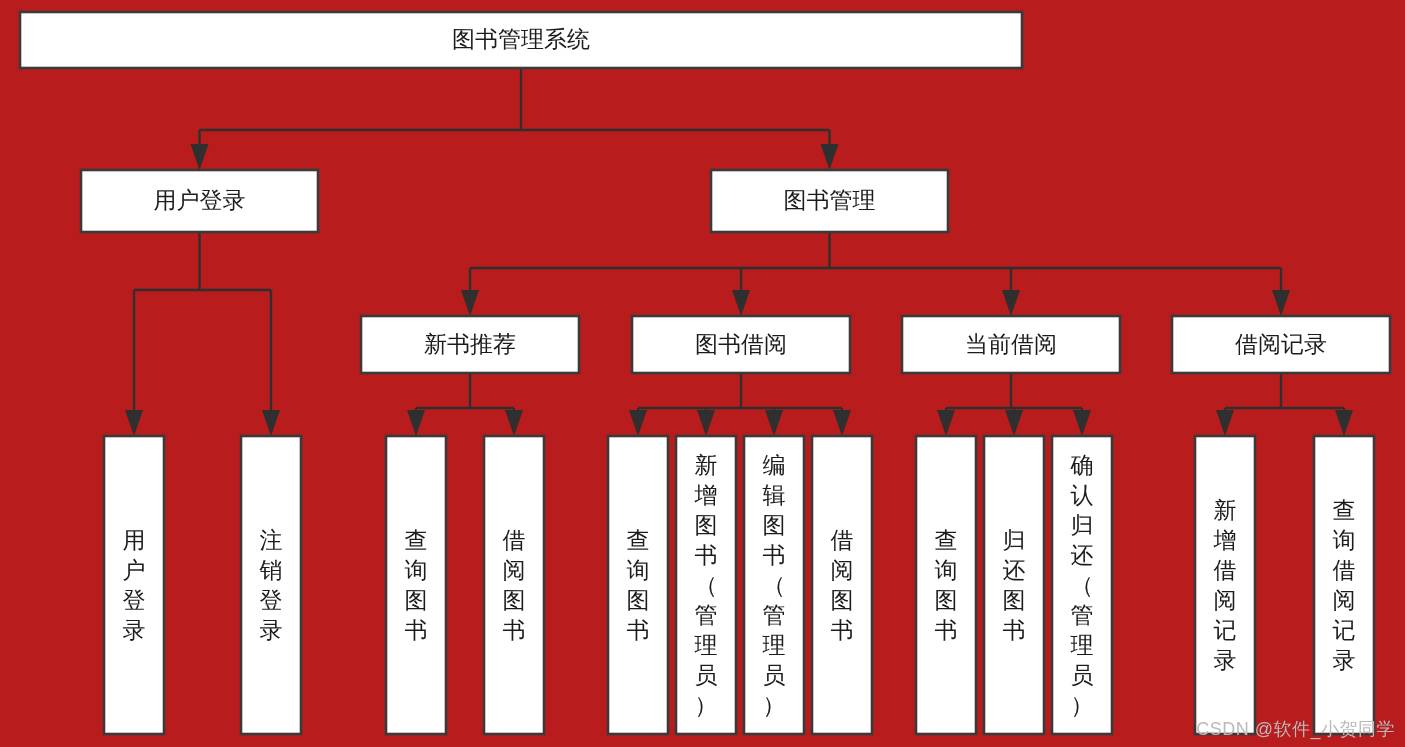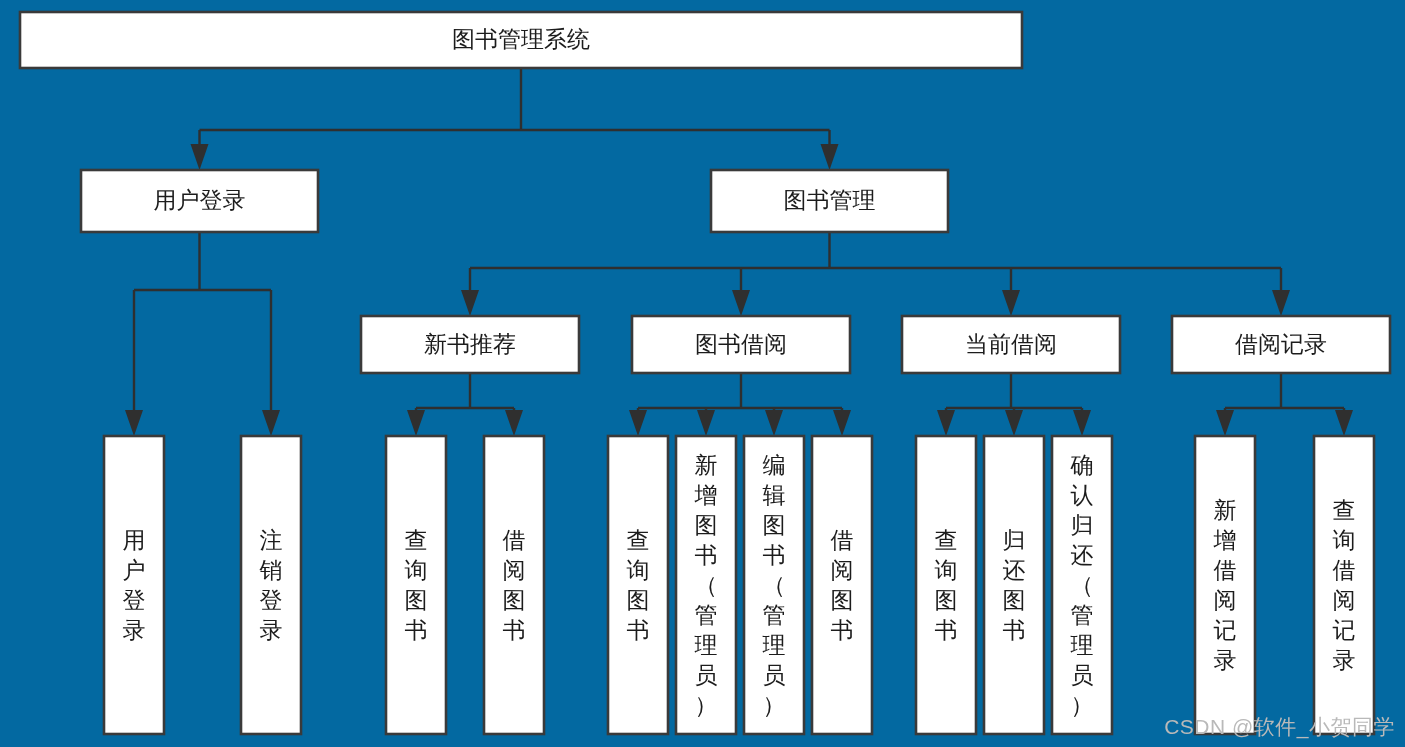--- a/index.html
+++ b/index.html
@@ -4,21 +4,21 @@
 <style>
   html, body {
     margin: 0;
     padding: 0;
     background: #ffffff;
   }
   #page {
     position: relative;
     width: 1405px;
     height: 747px;
-    background: #0369a1;
+    background: #b91c1c;
     font-family: "Liberation Sans", "DejaVu Sans", sans-serif;
     overflow: hidden;
   }
   #diagram-svg {
     position: absolute;
     left: 0;
     top: 0;
     width: 1405px;
     height: 747px;
   }
@@ -47,21 +47,21 @@
   }
   .arrow-head {
     fill: #2f2f2f;
     stroke: none;
   }
   #watermark {
     position: absolute;
     right: 10px;
     bottom: 6px;
     font-family: "Liberation Sans", "DejaVu Sans", sans-serif;
-    font-size: 21px;
+    font-size: 18px;
     color: #b9b9b9;
     letter-spacing: 0.5px;
     white-space: nowrap;
     pointer-events: none;
   }
 </style>
 </head>
 <body>
 
 <div id="page">

